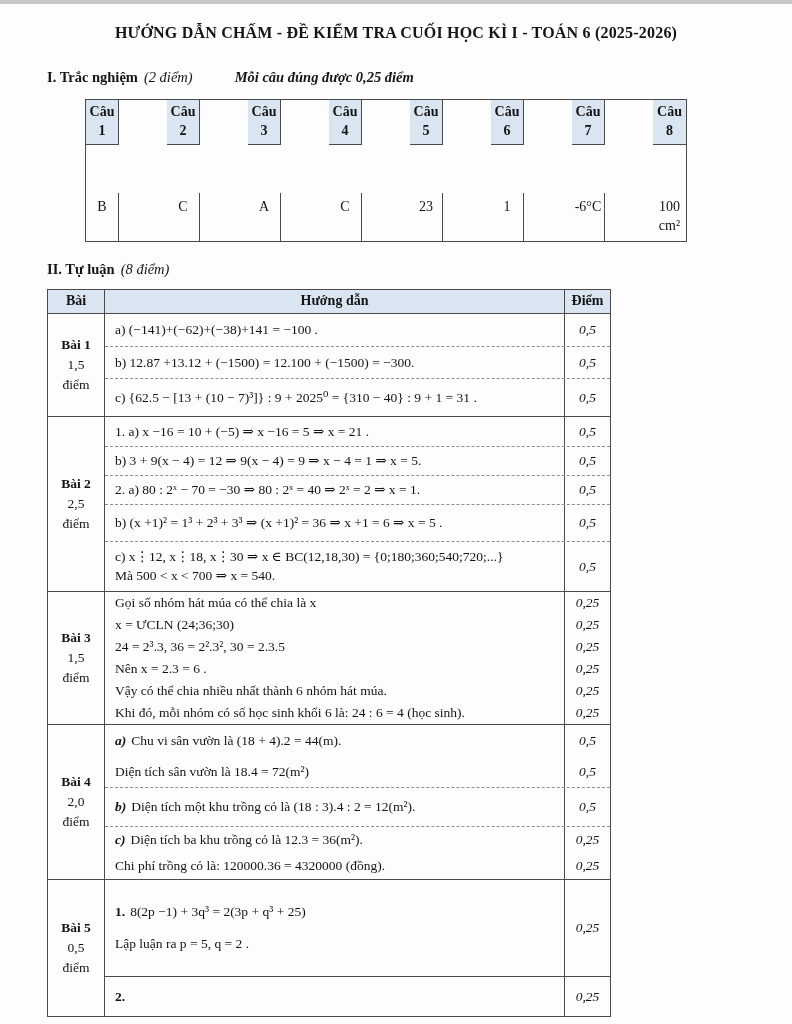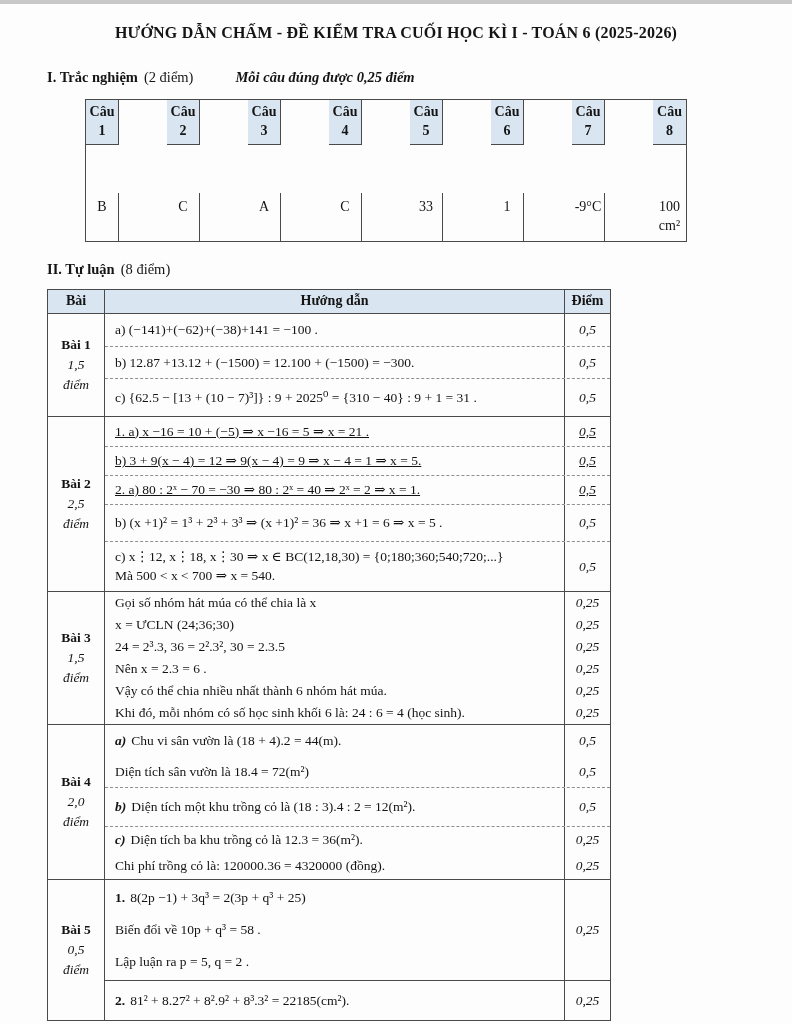--- a/index.html
+++ b/index.html
@@ -19,21 +19,21 @@
     font-size:13.5px;line-height:1.35;
     padding:10px 47px 0 47px;
   }
   .top-edge{position:absolute;top:0;left:0;width:100%;height:4px;background:var(--edge);}
   .title{
     margin:12px 0 0 0;text-align:center;font-weight:bold;font-size:16px;
     letter-spacing:.2px;
   }
   .shead{margin-top:24px;font-size:14.5px;display:flex;align-items:baseline;}
   .shead .b{font-weight:bold;}
-  .shead .i{margin-left:6px;}
+  .shead .i{font-style:italic;margin-left:6px;}
   .shead .note{font-weight:bold;font-style:italic;margin-left:42px;}
 
   
   .mcq{
     margin:12px 0 0 38px;width:602px;
     display:grid;grid-template-columns:repeat(8,1fr);
     border:1.5px solid var(--border);font-size:14px;gap:48px;
   }
   .mcq .cell{border-right:1px solid var(--border);text-align:center;padding:3px 2px;}
   .mcq .cell:nth-child(8n){border-right:none;}
@@ -48,21 +48,21 @@
   .ehead .c3{width:46px;border-left:1px solid var(--border);text-align:center;padding:2px 0;}
 
   .sect{display:flex;}
   .sect + .sect{border-top:1.2px solid var(--border);}
   .lbl{
     width:57px;border-right:1px solid var(--border);
     display:flex;flex-direction:column;justify-content:center;align-items:center;
     text-align:center;line-height:1.5;font-size:13.5px;
   }
   .lbl .name{font-weight:bold;}
-  .lbl .pts,.lbl .unit{font-style:italic;}
+  .lbl .pts,.lbl .unit{}
   .sbody{flex:1;display:flex;flex-direction:column;}
 
   .srow{display:flex;}
   .srow.dash{border-top:1px dashed var(--dash);}
   .srow.solid{border-top:1px solid var(--border);}
   .ctext{flex:1;display:flex;flex-direction:column;justify-content:center;padding:2px 6px 2px 10px;text-align:right;}
   .mline{display:flex;align-items:center;}
   .sc{
     width:46px;border-left:1px solid var(--border);
     display:flex;align-items:center;justify-content:center;
@@ -73,21 +73,21 @@
   .ltext{flex:1;display:flex;align-items:center;padding:1px 6px 1px 10px;}
   .lsc{
     width:46px;border-left:1px solid var(--border);
     display:flex;align-items:center;justify-content:center;font-style:italic;
   }
   .bi{font-weight:bold;font-style:italic;margin-right:5px;}
   .bp{font-weight:bold;margin-right:5px;}
 
   
   .h32{min-height:32px;} .h38{min-height:38px;}
-  .h29{min-height:29px;text-decoration:underline;} .h37{min-height:37px;} .h50{min-height:50px;}
+  .h29{min-height:29px;} .h37{min-height:37px;} .h50{min-height:50px;}
   .b3 .lrow{min-height:22px;}
   .b4a .lrow{min-height:31px;} .h39{min-height:39px;} .b4c .lrow{min-height:26px;}
   .b5r0{min-height:96px;} .b5r0 .mline{min-height:32px;} .h40{min-height:40px;}
 
   .footer{margin-top:22px;text-align:center;font-weight:bold;font-size:14.5px;letter-spacing:.5px;text-decoration:underline;}
 </style>
 </head>
 <body>
 
 <div class="page">
@@ -107,23 +107,23 @@
     <div class="cell h">Câu 3</div>
     <div class="cell h">Câu 4</div>
     <div class="cell h">Câu 5</div>
     <div class="cell h">Câu 6</div>
     <div class="cell h">Câu 7</div>
     <div class="cell h">Câu 8</div>
     <div class="cell a">B</div>
     <div class="cell a">C</div>
     <div class="cell a">A</div>
     <div class="cell a">C</div>
-    <div class="cell a">33</div>
+    <div class="cell a">23</div>
     <div class="cell a">1</div>
-    <div class="cell a">-9°C</div>
+    <div class="cell a">-6°C</div>
     <div class="cell a">100 cm²</div>
   </div>
 
   <div class="shead" style="margin-top:18px;">
     <span class="b">II. Tự luận</span>
     <span class="i">(8 điểm)</span>
   </div>
 
   <div class="essay">
     <div class="ehead">
@@ -293,33 +293,29 @@
         <span class="unit">điểm</span>
       </div>
       <div class="sbody">
         <div class="srow b5r0">
           <div class="ctext">
             <span class="mline">
               <span class="bp">1.</span>
               <span>8(2p −1) + 3q³ = 2(3p + q³ + 25)</span>
             </span>
             <span class="mline">
-              <span>Biến đổi về 10p + q³ = 58 .</span>
-            </span>
-            <span class="mline">
               <span>Lập luận ra p = 5, q = 2 .</span>
             </span>
           </div>
           <div class="sc">0,25</div>
         </div>
         <div class="srow solid h40">
           <div class="ctext">
             <span class="mline">
               <span class="bp">2.</span>
-              <span>81² + 8.27² + 8².9² + 8³.3² = 22185(cm²).</span>
             </span>
           </div>
           <div class="sc">0,25</div>
         </div>
       </div>
     </div>
   </div>
 
   <div class="footer">---------HẾT ---------</div>
 </div>

